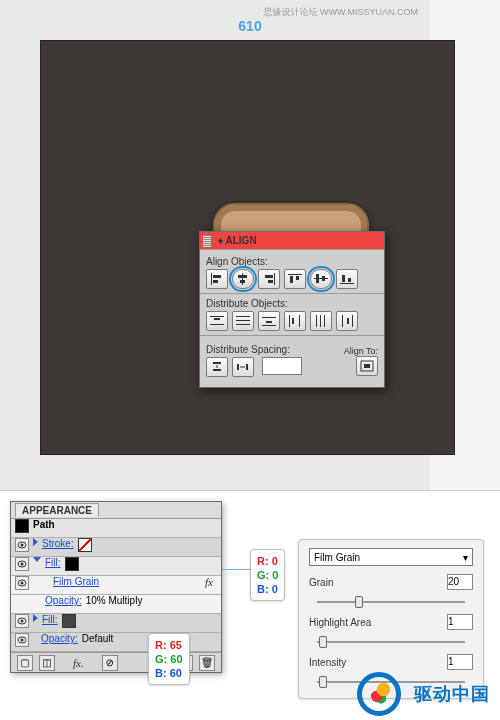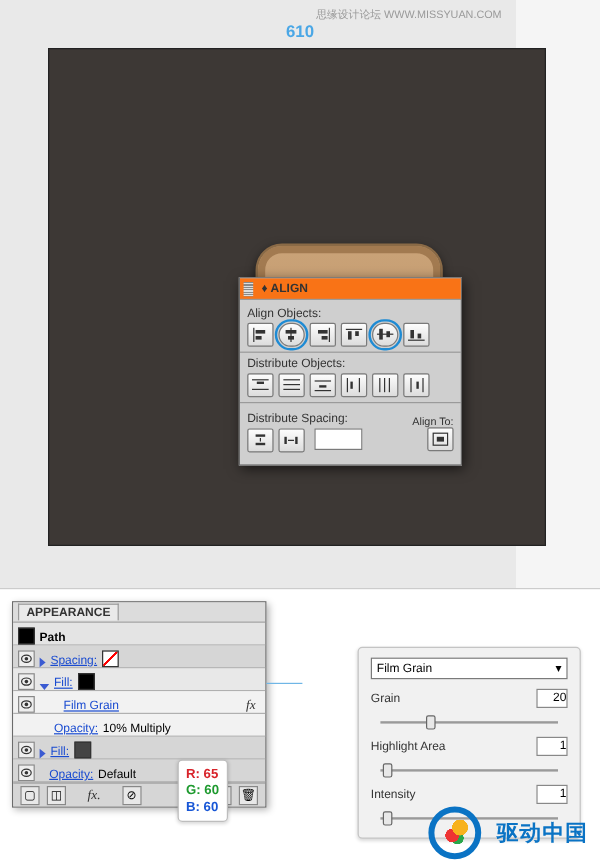--- a/index.html
+++ b/index.html
@@ -4,41 +4,41 @@
 <style>
   html,body{margin:0;padding:0;width:500px;height:720px;font-family:Tahoma,Arial,sans-serif;font-size:10px;background:#f5f5f5;overflow:hidden}
   *{box-sizing:border-box}
   .top{position:relative;width:430px;height:490px;background:#e9e9e9}
   .credit{position:absolute;top:6px;right:12px;color:#9a9a9a;font-size:9px}
   .canvas{position:absolute;top:40px;left:40px;width:415px;height:415px;background:#3d3835;border:1px solid #222}
   .dim-h{position:absolute;top:18px;left:0;width:500px;text-align:center;color:#4aa7e6;font-weight:bold;font-size:14px}
   .dim-v{position:absolute;top:238px;right:4px;color:#4aa7e6;font-weight:bold;font-size:14px;writing-mode:vertical-rl}
   .artboard{position:absolute;top:162px;left:172px;width:156px;height:160px;border-radius:22px;background:linear-gradient(#caa378,#b78b5f);border:2px solid #8a6a46;box-shadow:inset 0 0 0 6px #a27a50,0 3px 8px rgba(0,0,0,.5)}
   .align-panel{position:absolute;top:190px;left:158px;width:186px;background:#cfcfcf;border:1px solid #6b6b6b;box-shadow:2px 3px 10px rgba(0,0,0,.6)}
-  .panel-tab{height:18px;background:#f97316;border-bottom:1px solid #9a9a9a;display:flex;align-items:center}
+  .panel-tab{height:18px;background:#ef4444;border-bottom:1px solid #9a9a9a;display:flex;align-items:center}
   .panel-tab .grip{width:8px;height:12px;margin:0 3px;background:repeating-linear-gradient(#888 0 1px,#ddd 1px 2px)}
   .panel-tab .title{font-weight:bold;color:#333;padding:0 4px}
   .panel-body{padding:4px 6px 6px}
   .sect{color:#333;margin-top:2px}
   .sect .lbl{margin:2px 0}
   .row{display:flex;gap:4px;margin-bottom:4px}
   .ib{width:22px;height:20px;background:linear-gradient(#fdfdfd,#dcdcdc);border:1px solid #7a7a7a;border-radius:2px;display:flex;align-items:center;justify-content:center;cursor:pointer}
   .ib svg{display:block}
   .ib.sel{outline:2px solid #1e8bd4;outline-offset:1px;border-radius:11px}
   .panel-body .divline{height:1px;background:#9a9a9a;margin:2px -6px 4px}
   .dist-row{display:flex;align-items:center;justify-content:space-between}
   .numbox{width:40px;height:18px;background:#fff;border:1px solid #7a7a7a;margin-left:4px}
   .alignto-col{text-align:left;font-size:9px;color:#333}
   .alignto-col .ib{margin-left:auto}
   
   .bottom{position:relative;width:500px;height:230px;background:#fff;border-top:1px solid #ccc}
-  .appearance{position:absolute;top:10px;left:10px;width:212px;background:#e5e5e5;border:1px solid #6b6b6b;box-shadow:2px 2px 6px rgba(0,0,0,.3)}
+  .appearance{position:absolute;top:10px;left:10px;width:212px;background:#ec4899;border:1px solid #6b6b6b;box-shadow:2px 2px 6px rgba(0,0,0,.3)}
   .ap-tabbar{height:17px;background:#dcdcdc;border-bottom:1px solid #999;display:flex;align-items:center}
   .ap-tabbar .tab{background:#eaeaea;border:1px solid #999;border-bottom:none;padding:1px 6px;margin-left:4px;font-weight:bold;color:#333}
-  .ap-row{display:flex;align-items:flex-end;height:19px;border-bottom:1px solid #b0b0b0;padding:0 4px;gap:4px;background:#d6d6d6}
+  .ap-row{display:flex;align-items:flex-start;height:19px;border-bottom:1px solid #b0b0b0;padding:0 4px;gap:4px;background:#d6d6d6}
   .ap-row.hdr{background:#e4e4e4;font-weight:bold}
   .eye{width:14px;height:14px;border:1px solid #888;background:#eee;display:flex;align-items:center;justify-content:center}
   .eye svg{display:block}
   .sw{width:14px;height:14px;border:1px solid #333}
   .sw.black{background:#000}
   .sw.none{background:linear-gradient(to top left,#fff 0 45%,#f00 45% 55%,#fff 55% 100%)}
   .sw.gray{background:#444}
   .tri{width:0;height:0;border-top:4px solid transparent;border-bottom:4px solid transparent;border-left:5px solid #3b5bd2}
   .tri.dn{border-left:4px solid transparent;border-right:4px solid transparent;border-top:5px solid #3b5bd2;border-bottom:none}
   .fx{font-style:italic;font-family:Georgia,serif;font-size:11px;color:#333;margin-left:auto;margin-right:4px}
@@ -48,21 +48,21 @@
   .rgb{position:absolute;background:#fff;border:1px solid #bdbdbd;border-radius:4px;padding:4px 6px;font-weight:bold;font-size:11px;line-height:14px;box-shadow:0 1px 3px rgba(0,0,0,.15)}
   .rgb .r{color:#d8232a}.rgb .g{color:#1e9a2f}.rgb .b{color:#1756d6}
   .conn{position:absolute;border-top:1px solid #6fb6e6}
   .fg-panel{position:absolute;top:48px;left:298px;width:186px;background:#f1f1f1;border:1px solid #c4c4c4;border-radius:4px;padding:8px 10px 10px;box-shadow:0 1px 3px rgba(0,0,0,.15)}
   .fg-select{width:100%;height:18px;background:#fff;border:1px solid #7a7a7a;display:flex;align-items:center;justify-content:space-between;padding:0 4px;margin-bottom:8px;cursor:pointer}
   .fg-row{display:flex;align-items:center;justify-content:space-between;margin:6px 0}
   .fg-lbl{color:#333}
   .slider{position:relative;flex:1;height:12px;margin:0 8px}
   .slider .track{position:absolute;top:5px;left:0;right:0;height:2px;background:#9a9a9a}
   .slider .thumb{position:absolute;top:0;width:8px;height:12px;background:#e8e8e8;border:1px solid #666;border-radius:2px}
-  .fg-val{width:26px;height:16px;background:#fff;border:1px solid #888;text-align:right;line-height:14px}
+  .fg-val{width:26px;height:16px;background:#fff;border:1px solid #888;text-align:left;line-height:14px}
   .brand{position:absolute;right:10px;bottom:4px;display:flex;align-items:center;gap:13px}
   .brand .ring{width:44px;height:44px;border-radius:50%;border:5px solid #0a73c4;position:relative;overflow:hidden}
   .brand .bird{position:absolute;inset:6px;background:radial-gradient(circle at 70% 30%,#f7b21e 0 30%,transparent 31%),radial-gradient(circle at 40% 60%,#e33 0 30%,transparent 31%),radial-gradient(circle at 60% 70%,#2aa64a 0 25%,transparent 26%)}
   .brand-txt{color:#0a73c4;font-weight:bold;font-size:18px;letter-spacing:1px}
 </style>
 </head>
 <body>
 
 <div class="top">
   <div class="credit">思缘设计论坛  WWW.MISSYUAN.COM</div>
@@ -218,21 +218,21 @@
       <span>Path</span>
     </div>
     <div class="ap-row">
       <div class="eye">
           <svg width="10" height="8">
             <ellipse cx="5" cy="4" rx="4" ry="3" fill="none" stroke="#333"></ellipse>
             <circle cx="5" cy="4" r="1.5" fill="#333"></circle>
           </svg>
         </div>
       <span class="tri"></span>
-      <span class="link">Spacing:</span>
+      <span class="link">Stroke:</span>
       <div class="sw none"></div>
     </div>
     <div class="ap-row" style="background:#e8e8e8">
       <div class="eye">
           <svg width="10" height="8">
             <ellipse cx="5" cy="4" rx="4" ry="3" fill="none" stroke="#333"></ellipse>
             <circle cx="5" cy="4" r="1.5" fill="#333"></circle>
           </svg>
         </div>
       <span class="tri dn"></span>
@@ -279,20 +279,25 @@
       <div class="foot-ico">◫</div>
       <span class="fx" style="margin:12px">fx.</span>
       <div class="foot-ico">⊘</div>
       <div style="flex:1"></div>
       <div class="foot-ico">⎘</div>
       <div class="foot-ico">🗑</div>
     </div>
   </div>
 
   <div class="conn" style="top:78px;left:222px;width:30px"></div>
+  <div class="rgb" style="top:58px;left:250px">
+    <div class="r">R: 0</div>
+      <div class="g">G: 0</div>
+      <div class="b">B: 0</div>
+  </div>
   <div class="rgb" style="top:142px;left:148px">
     <div class="r">R: 65</div>
       <div class="g">G: 60</div>
       <div class="b">B: 60</div>
   </div>
 
   <div class="fg-panel">
     <div class="fg-select">
       <span>Film Grain</span>
       <span>▾</span>

